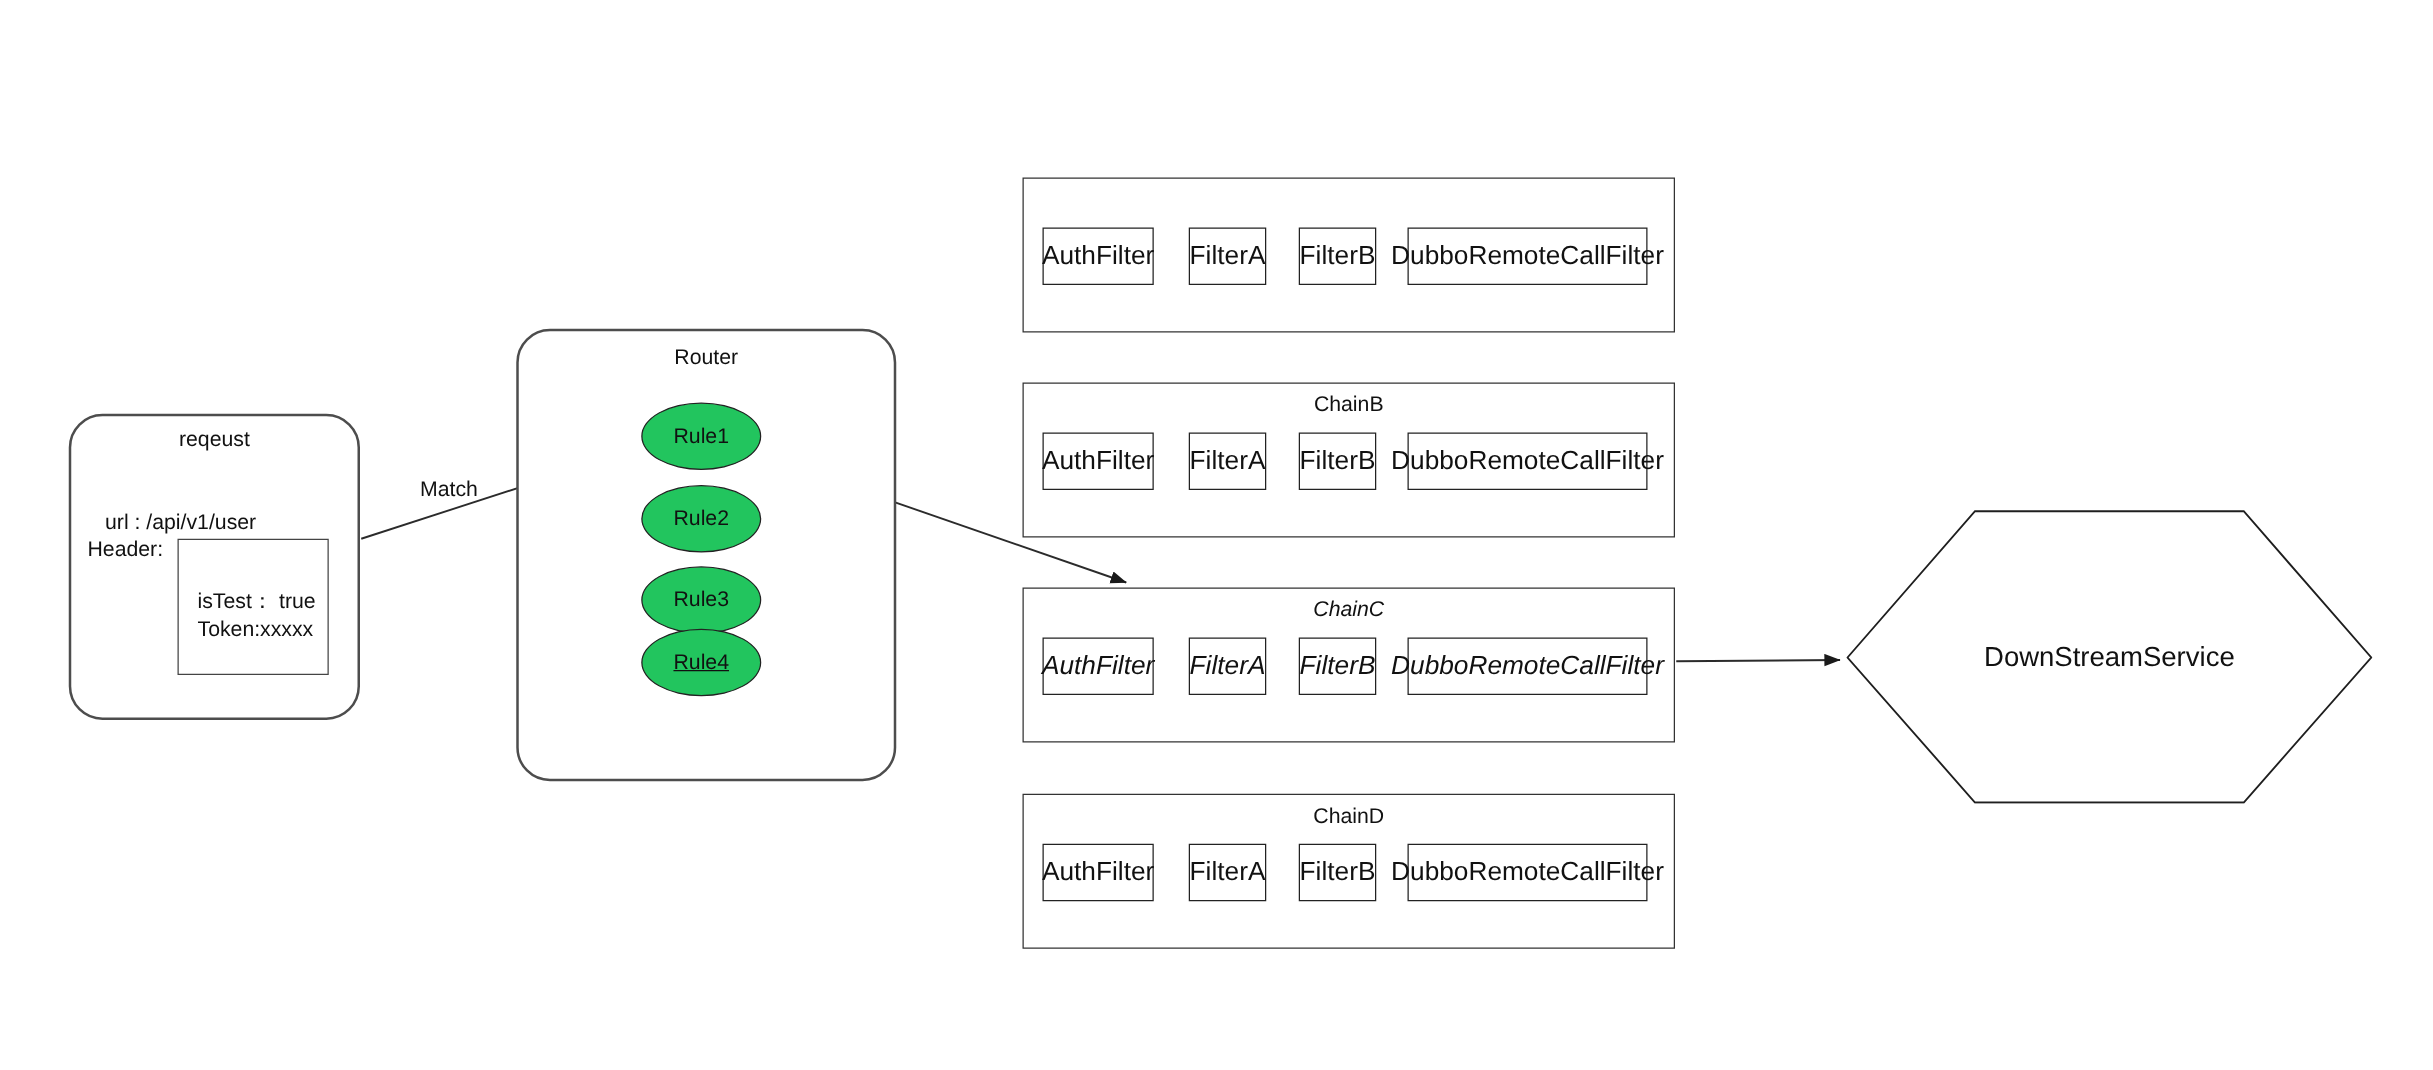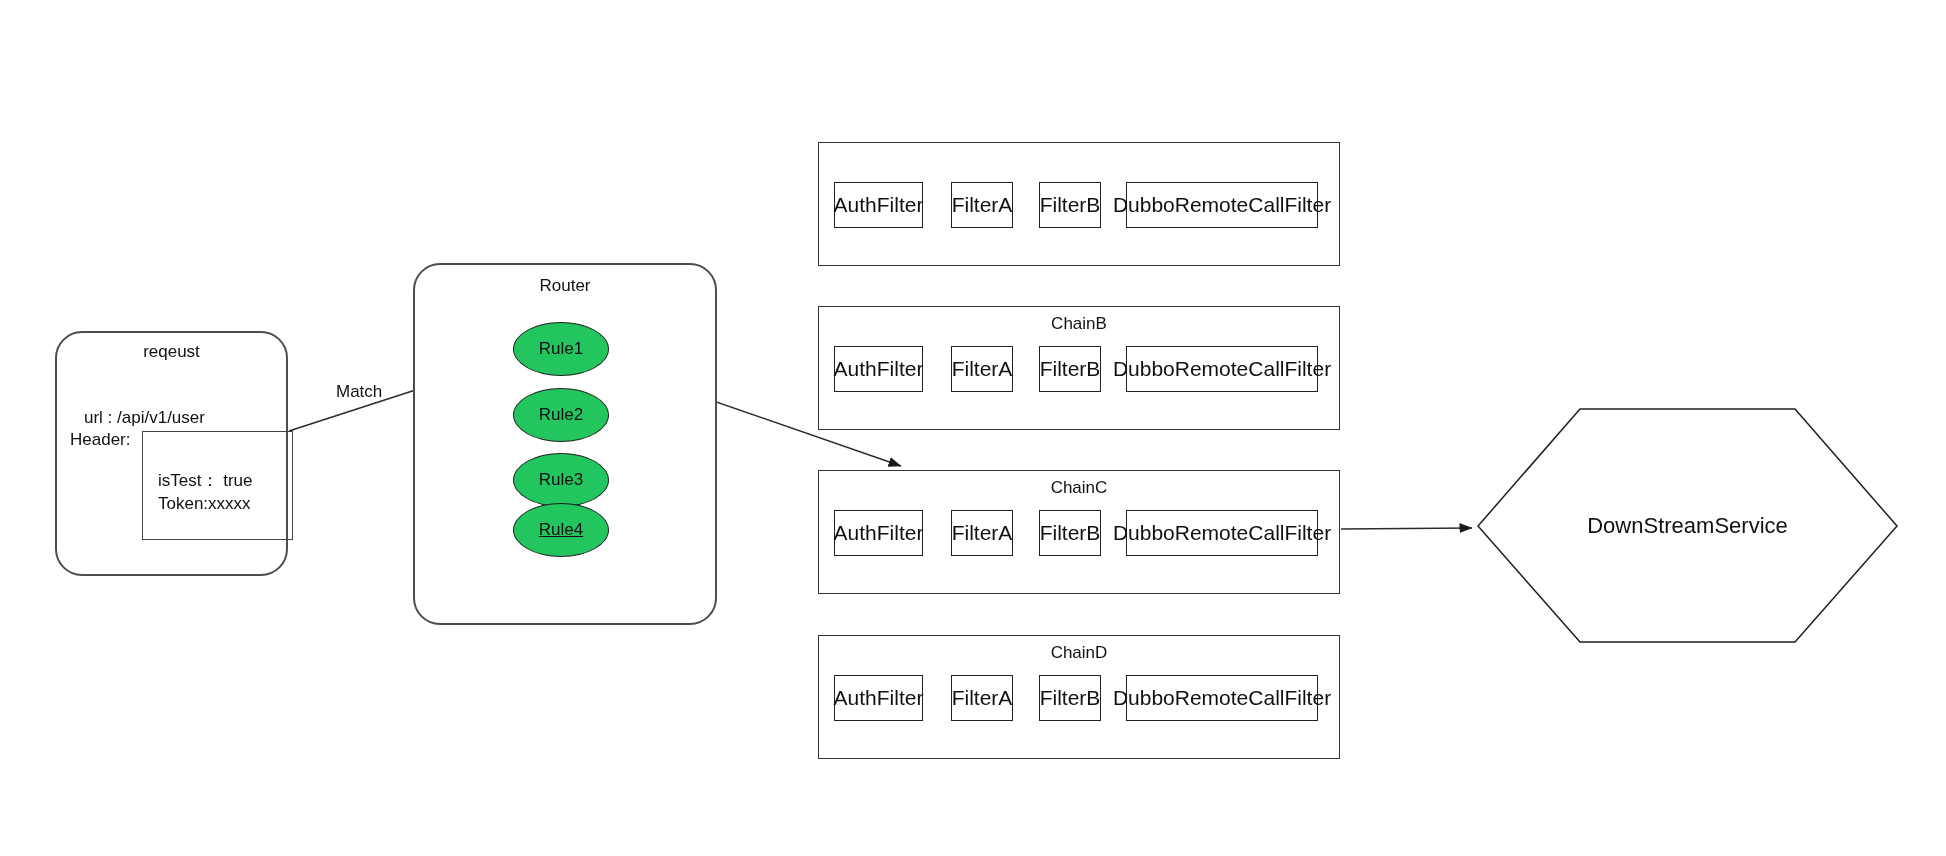--- a/index.html
+++ b/index.html
@@ -28,21 +28,21 @@
     display:flex;align-items:center;justify-content:center;font-size:21px;white-space:nowrap;
   }
   .hexwrap{position:absolute;left:1477px;top:408px;width:421px;height:235px;}
   .hexwrap svg{position:absolute;left:0;top:0;}
   .hex-label{
     position:absolute;left:0;top:0;width:421px;height:235px;
     display:flex;align-items:center;justify-content:center;
     font-size:22px;
   }
   .header-inner{
-    position:absolute;left:85px;top:98px;width:151px;height:109px;
+    position:absolute;left:85px;top:98px;width:121px;height:109px;
     border:1.5px solid #444444;box-sizing:border-box;
     padding:37px 0 0 15px;font-size:17px;line-height:23px;
   }
   .header-inner div{white-space:nowrap;}
 </style>
 </head>
 <body>
 
 <div class="canvas">
 
@@ -85,21 +85,21 @@
   </div>
 
   <div class="chain" style="top:306px;">
     <div class="node-title" style="top:7px;">ChainB</div>
     <div class="filter-box" style="left:15px;width:89px;">AuthFilter</div>
     <div class="filter-box" style="left:132px;width:62px;">FilterA</div>
     <div class="filter-box" style="left:220px;width:62px;">FilterB</div>
     <div class="filter-box" style="left:307px;width:192px;">DubboRemoteCallFilter</div>
   </div>
 
-  <div class="chain" style="top:470px;">
+  <div class="chain" style="top:470px;font-style:italic;">
     <div class="node-title" style="top:7px;">ChainC</div>
     <div class="filter-box" style="left:15px;width:89px;">AuthFilter</div>
     <div class="filter-box" style="left:132px;width:62px;">FilterA</div>
     <div class="filter-box" style="left:220px;width:62px;">FilterB</div>
     <div class="filter-box" style="left:307px;width:192px;">DubboRemoteCallFilter</div>
   </div>
 
   <div class="chain" style="top:635px;padding-left:26px;">
     <div class="node-title" style="top:7px;">ChainD</div>
     <div class="filter-box" style="left:15px;width:89px;">AuthFilter</div>

